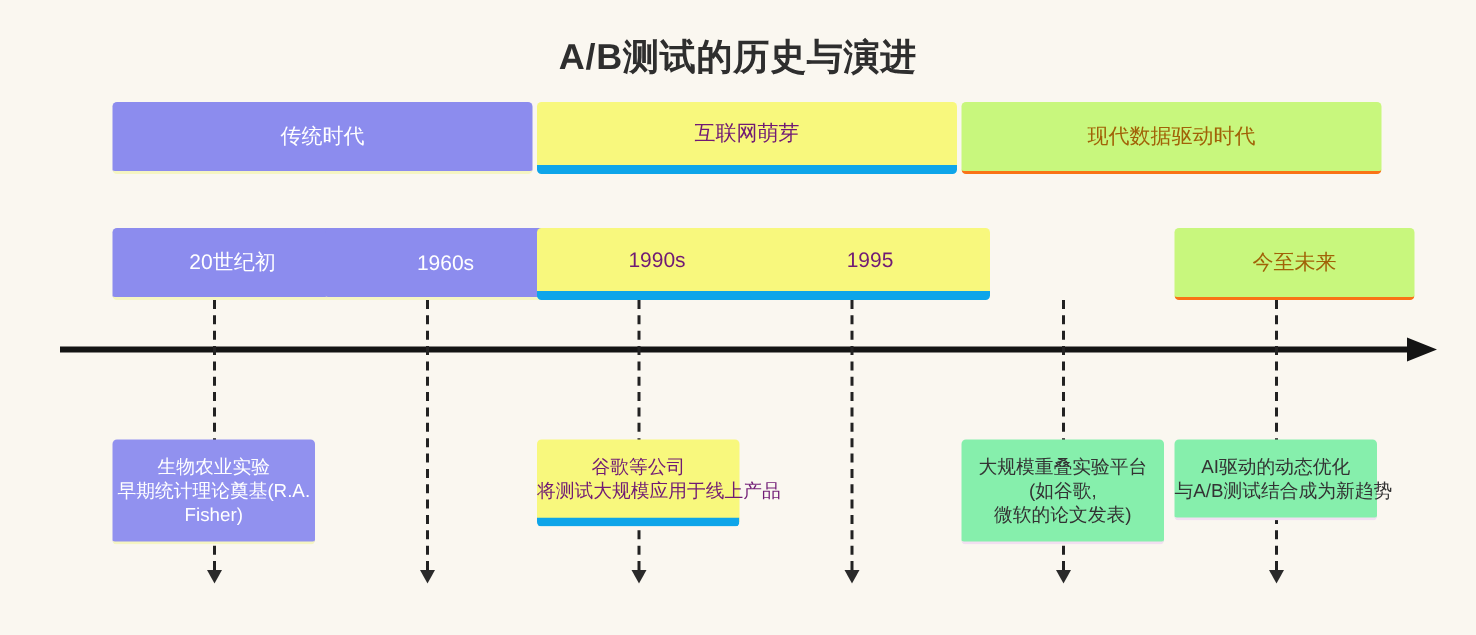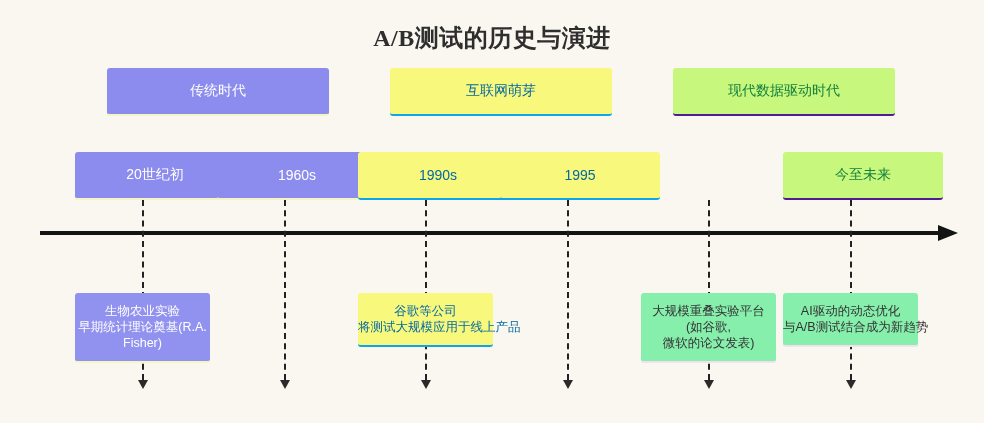--- a/index.html
+++ b/index.html
@@ -11,30 +11,28 @@
     position:relative;
     width:984px;height:423px;
     background:#faf7f0;
     overflow:hidden;
   }
   .page-title{
     position:absolute;top:22px;left:0;width:100%;
     text-align:center;
     font-size:24px;font-weight:700;color:#2e2e2e;
     letter-spacing:0.5px;
-    font-family:Liberation Serif, serif;
   }
   
   .band{
-    position:absolute;top:68px;height:48px;width:222px;
+    position:absolute;top:68px;height:48px;width:280px;
     border-radius:3px;box-sizing:border-box;
     display:flex;align-items:center;justify-content:center;
     font-size:14px;
     z-index:1;
-    margin-left:32px;
   }
   
   .period{
     position:absolute;top:152px;height:48px;width:160px;
     border-radius:3px;box-sizing:border-box;
     display:flex;align-items:center;justify-content:center;
     font-size:14px;
     z-index:1;
   }
   
@@ -42,22 +40,22 @@
     position:absolute;top:293px;width:135px;
     border-radius:3px;box-sizing:border-box;
     padding:10px 0;
     text-align:center;
     font-size:12.5px;line-height:16px;
     white-space:pre;
     z-index:1;
   }
   .purple{background:#8c8cee;color:#ffffff;border-bottom:2px solid #f5f5c2;}
   .purple-ev{background:#9191ef;color:#ffffff;border-bottom:2px solid #f5f5c2;}
-  .yellow{background:#f8f87d;color:#0369a1;border-bottom:2px solid #0ea5e9;}
-  .green{background:#c8f77d;color:#15803d;border-bottom:2px solid #4c1d95;}
+  .yellow{background:#f8f87d;color:#701a75;border-bottom:6px solid #0ea5e9;}
+  .green{background:#c8f77d;color:#a16207;border-bottom:2px solid #f97316;}
   .green-light{background:#86efac;color:#333333;border-bottom:2px solid #f2dff1;}
   
   .axis-line{
     position:absolute;left:40px;top:231px;width:900px;height:4px;
     background:#141414;z-index:0;
   }
   .axis-head{
     position:absolute;left:938px;top:225px;width:0;height:0;
     border-left:20px solid #141414;
     border-top:8px solid transparent;

